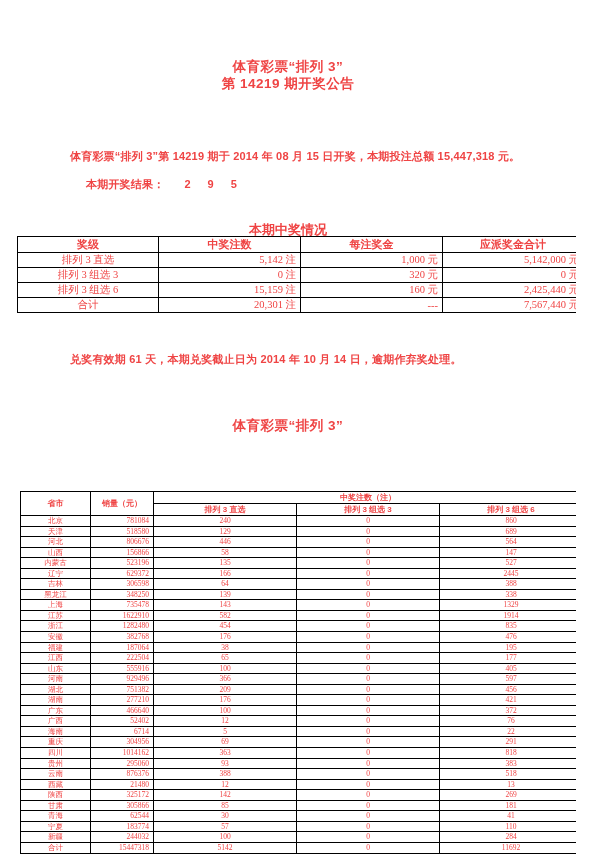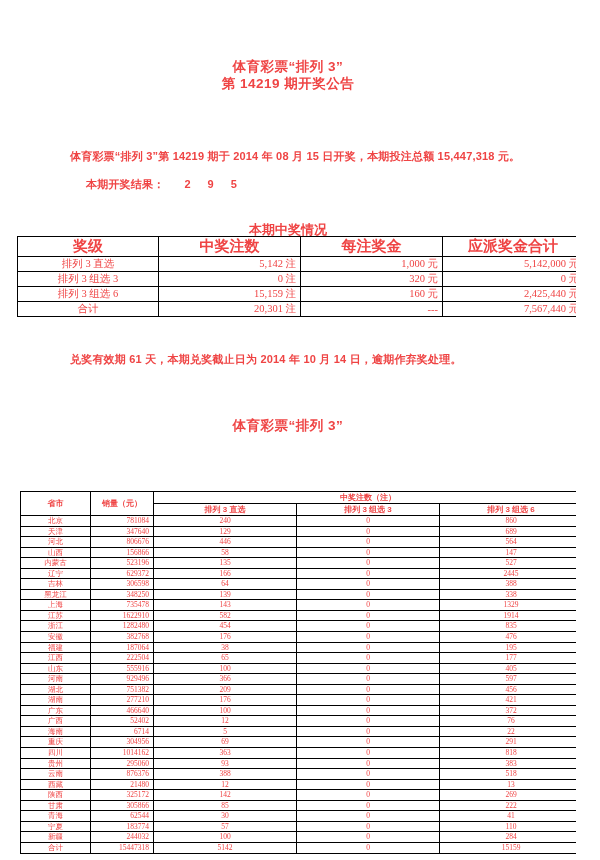--- a/index.html
+++ b/index.html
@@ -51,21 +51,21 @@
   }
   table { border-collapse: collapse; table-layout: fixed; }
   th, td { border: 1px solid #000; padding: 0 4px; overflow: hidden; white-space: nowrap; }
 
   .t1 {
     position: absolute;
     top: 191px; left: 17px;
     width: 566px;
   }
   .t1 th {
-    font-size: 15px;
+    font-size: 11px;
     font-weight: bold;
     text-align: center;
     height: 14px;
   }
   .t1 td {
     font-family: "Liberation Serif", serif;
     font-size: 10.5px;
     height: 13.5px;
   }
   .t1 td:first-child { text-align: center; }
@@ -191,21 +191,21 @@
     <tbody>
         <tr>
           <td>北京</td>
           <td>781084</td>
           <td>240</td>
           <td>0</td>
           <td>860</td>
         </tr>
         <tr>
           <td>天津</td>
-          <td>347640</td>
+          <td>518580</td>
           <td>129</td>
           <td>0</td>
           <td>689</td>
         </tr>
         <tr>
           <td>河北</td>
           <td>806676</td>
           <td>446</td>
           <td>0</td>
           <td>564</td>
@@ -376,21 +376,21 @@
           <td>325172</td>
           <td>142</td>
           <td>0</td>
           <td>269</td>
         </tr>
         <tr>
           <td>甘肃</td>
           <td>305866</td>
           <td>85</td>
           <td>0</td>
-          <td>222</td>
+          <td>181</td>
         </tr>
         <tr>
           <td>青海</td>
           <td>62544</td>
           <td>30</td>
           <td>0</td>
           <td>41</td>
         </tr>
         <tr>
           <td>宁夏</td>
@@ -404,20 +404,20 @@
           <td>244032</td>
           <td>100</td>
           <td>0</td>
           <td>284</td>
         </tr>
         <tr>
           <td>合计</td>
           <td>15447318</td>
           <td>5142</td>
           <td>0</td>
-          <td>15159</td>
+          <td>11692</td>
         </tr>
       </tbody>
   </table>
 
   <div class="issue-date">2014 年 08 月 15 日</div>
 
 </div>
 
 </body></html>

